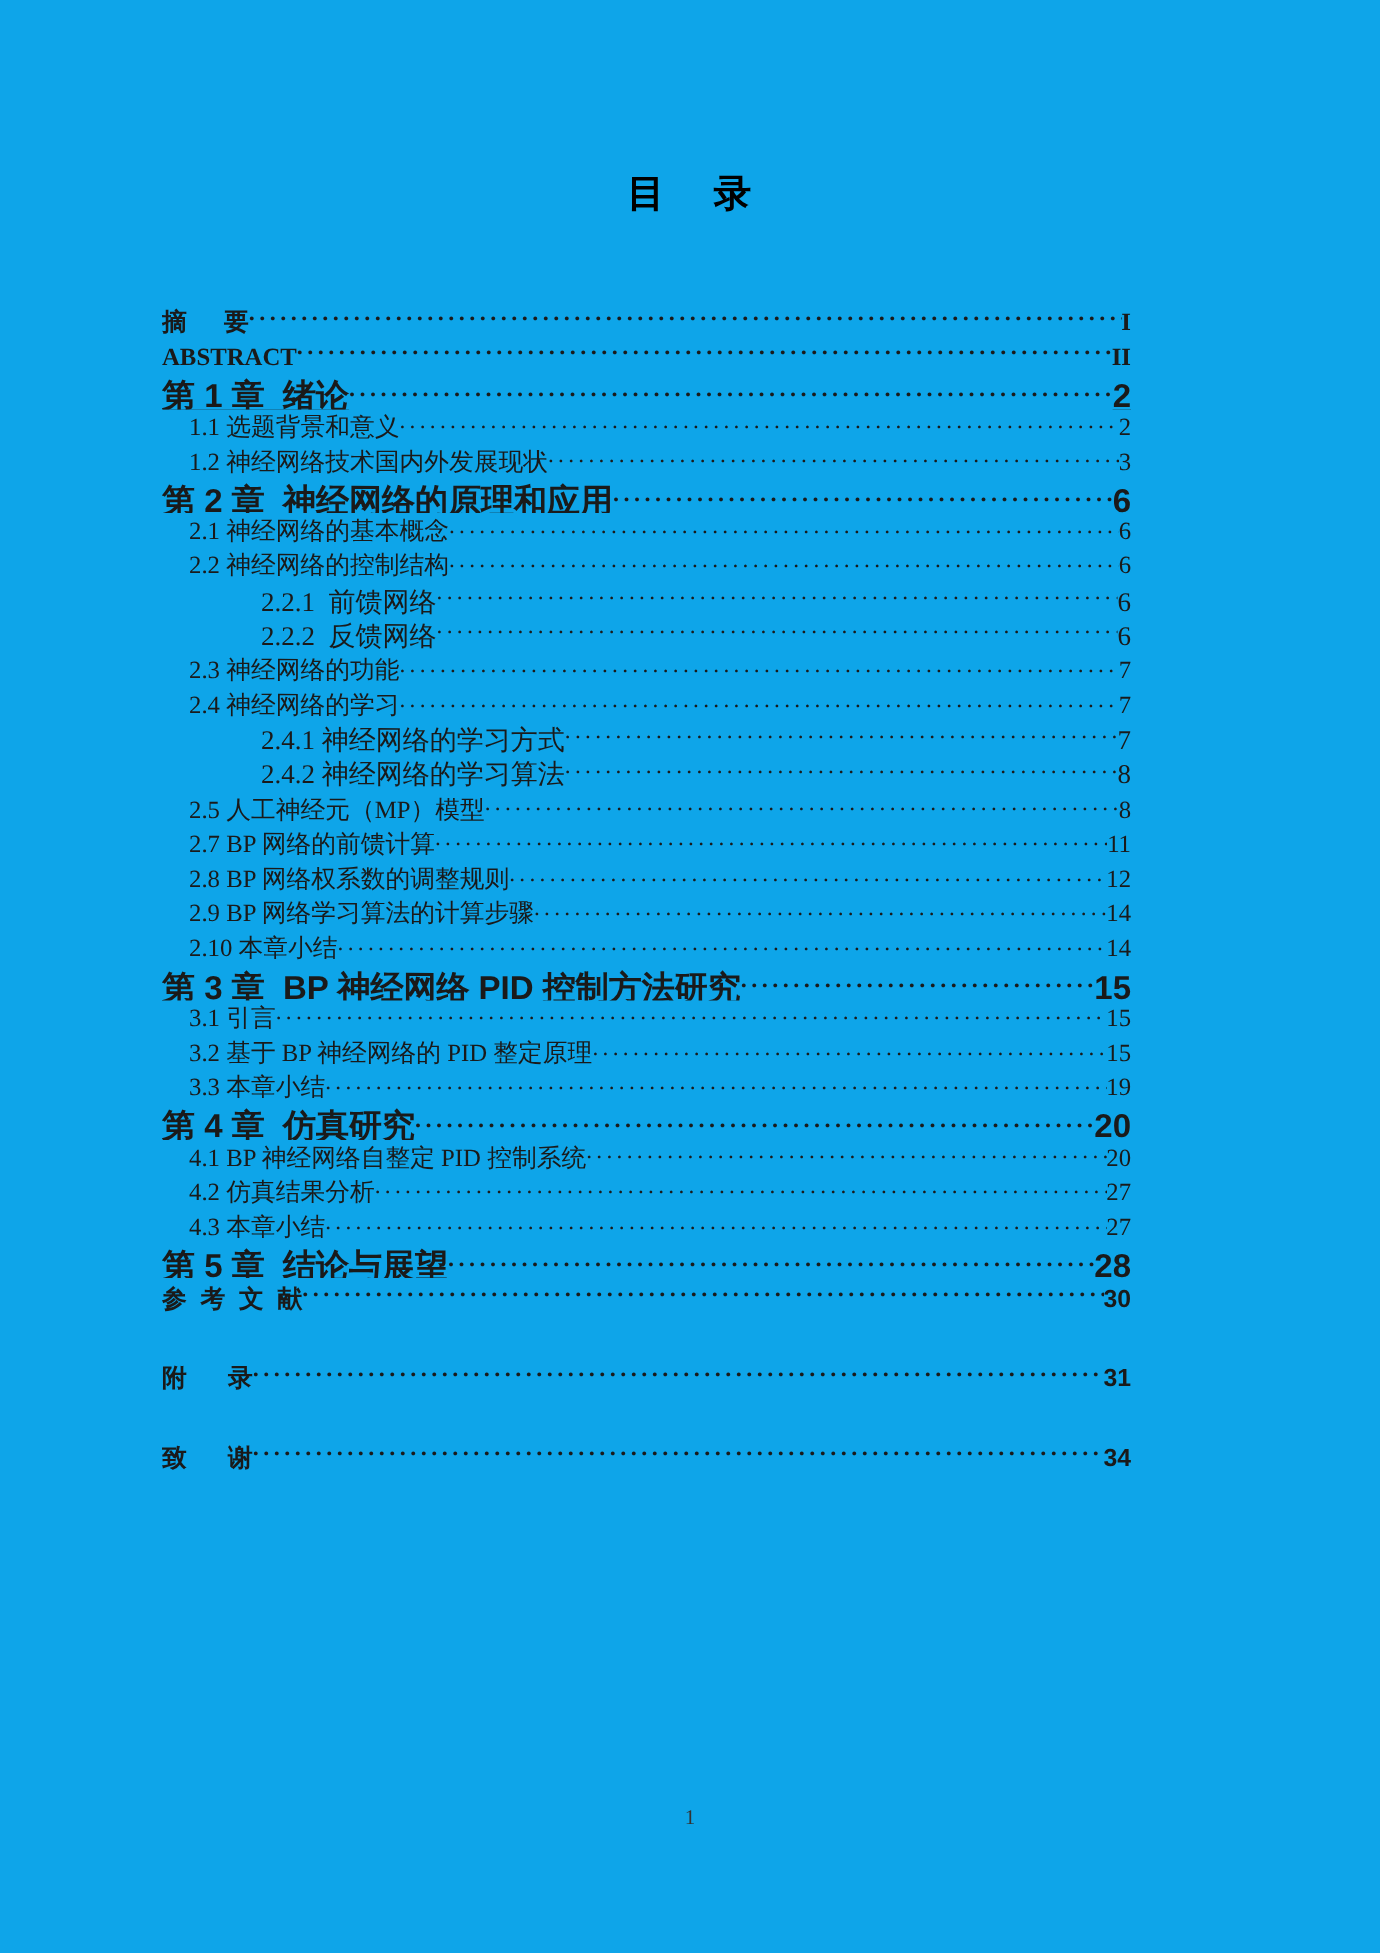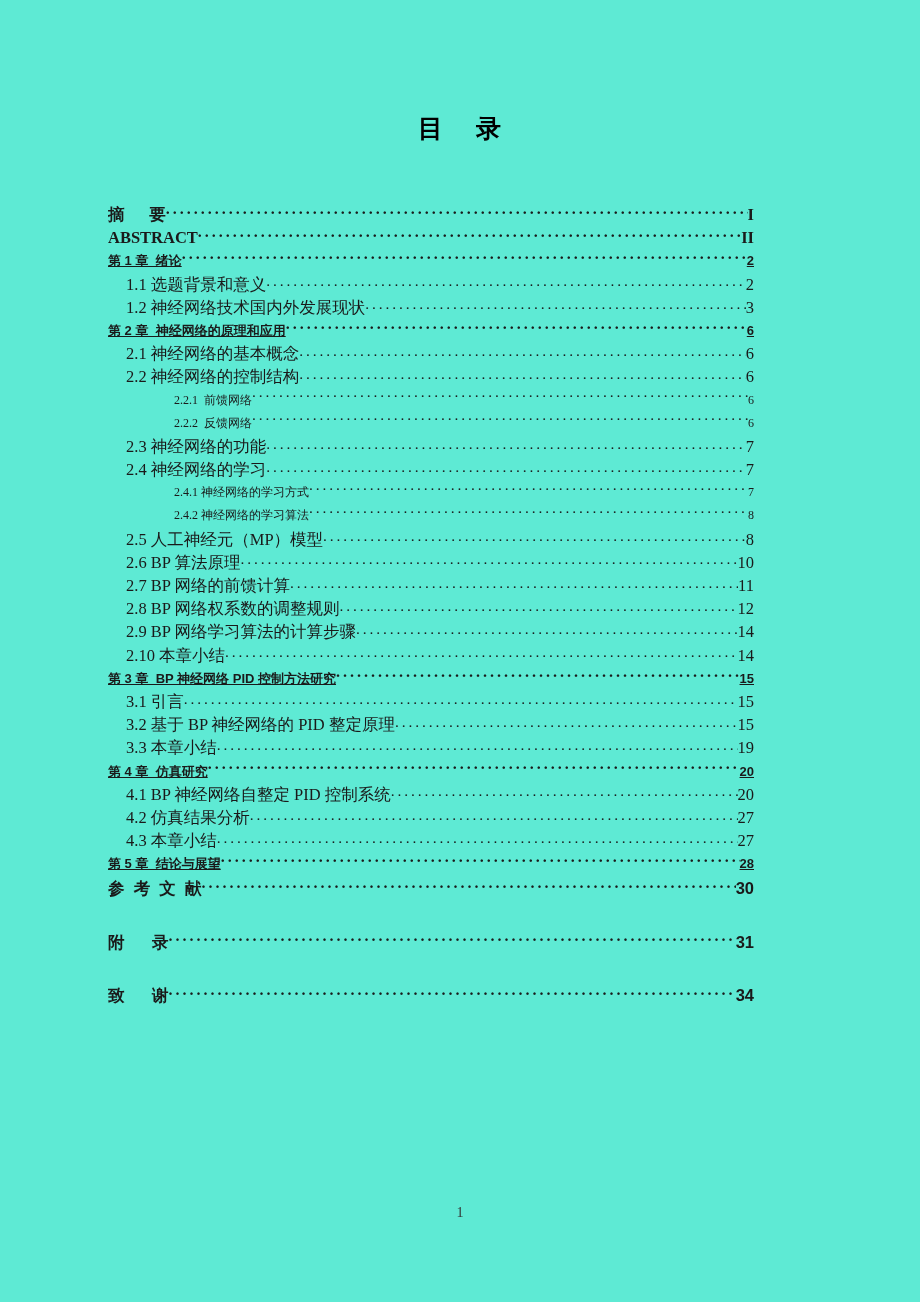--- a/index.html
+++ b/index.html
@@ -15,21 +15,21 @@
     color: #1a1a1a;
     overflow: hidden;
   }
 
   .page {
     position: absolute;
     left: 0;
     top: 0;
     width: 920px;
     height: 1302px;
-    background: #5eead4;
+    background: #0ea5e9;
   }
 
   
   .doc-title {
     position: absolute;
     left: 0;
     top: 112px;
     width: 920px;
     text-align: center;
     font-family: "Liberation Sans", "DejaVu Sans", sans-serif;
@@ -96,40 +96,40 @@
     font-weight: bold;
     font-size: 16.5px;
     margin-left: 0px;
   }
   .lvl-front .toc-leader::before { font-family: "Liberation Serif", serif; font-size: 16px; }
 
   
   .lvl-1 {
     font-family: "Liberation Sans", "DejaVu Sans", sans-serif;
     font-weight: bold;
-    font-size: 13px;
+    font-size: 22px;
     margin-left: 0px;
     text-decoration: underline;
   }
   .lvl-1 .toc-leader::before { font-family: "Liberation Serif", serif; font-size: 16px; }
 
   
   .lvl-2 {
     font-family: "Liberation Serif", "DejaVu Serif", serif;
     font-weight: normal;
     font-size: 16.5px;
     margin-left: 18px;
     align-items: center;
   }
 
   
   .lvl-3 {
     font-family: "Liberation Serif", "DejaVu Serif", serif;
     font-weight: normal;
-    font-size: 12px;
+    font-size: 18px;
     margin-left: 66px;
   }
 
   
   .lvl-back {
     font-family: "Liberation Sans", "DejaVu Sans", sans-serif;
     font-weight: bold;
     font-size: 16.5px;
     margin-left: 0px;
     margin-top: 30px;
@@ -228,25 +228,20 @@
         <span class="toc-label">2.4.2 神经网络的学习算法</span>
         <span class="toc-leader"></span>
         <span class="toc-page">8</span>
       </div>
       <div class="toc-row lvl-2">
         <span class="toc-label">2.5 人工神经元（MP）模型</span>
         <span class="toc-leader"></span>
         <span class="toc-page">8</span>
       </div>
       <div class="toc-row lvl-2">
-        <span class="toc-label">2.6 BP 算法原理</span>
-        <span class="toc-leader"></span>
-        <span class="toc-page">10</span>
-      </div>
-      <div class="toc-row lvl-2">
         <span class="toc-label">2.7 BP 网络的前馈计算</span>
         <span class="toc-leader"></span>
         <span class="toc-page">11</span>
       </div>
       <div class="toc-row lvl-2">
         <span class="toc-label">2.8 BP 网络权系数的调整规则</span>
         <span class="toc-leader"></span>
         <span class="toc-page">12</span>
       </div>
       <div class="toc-row lvl-2">

